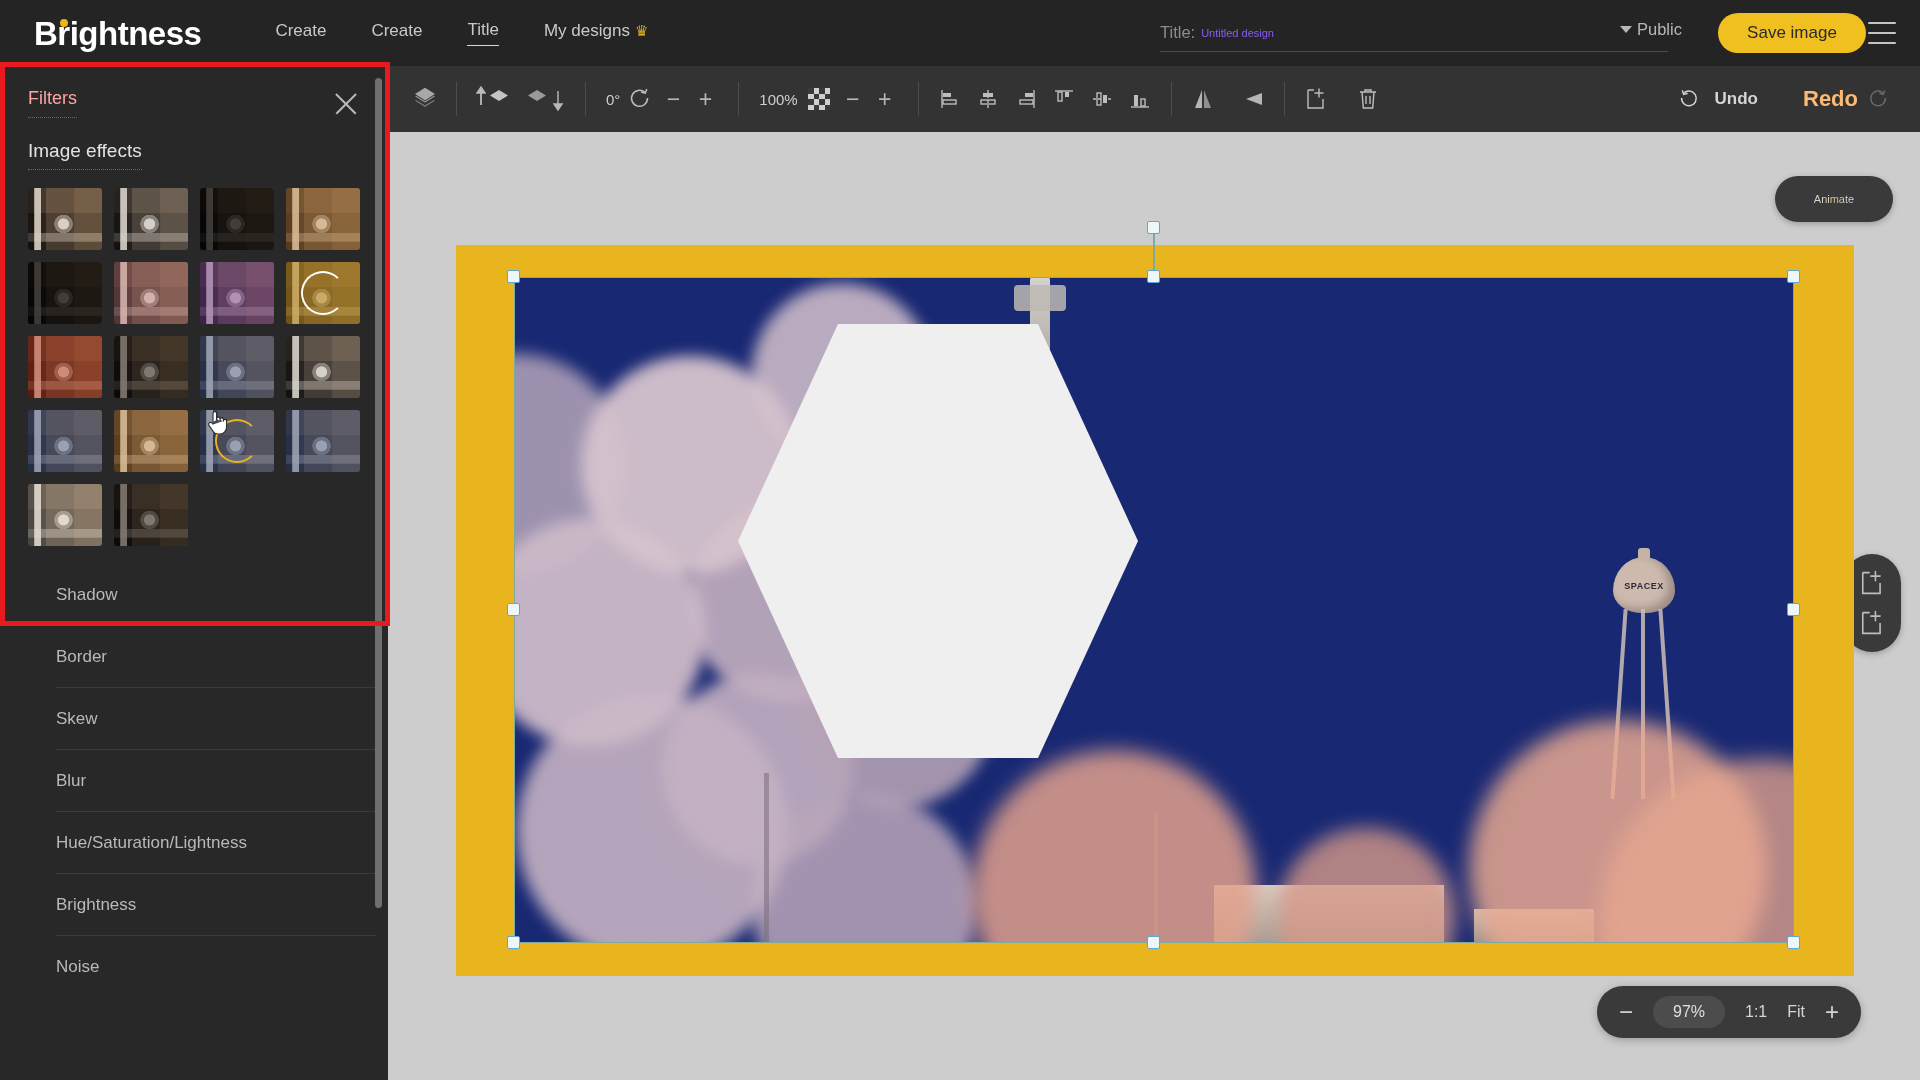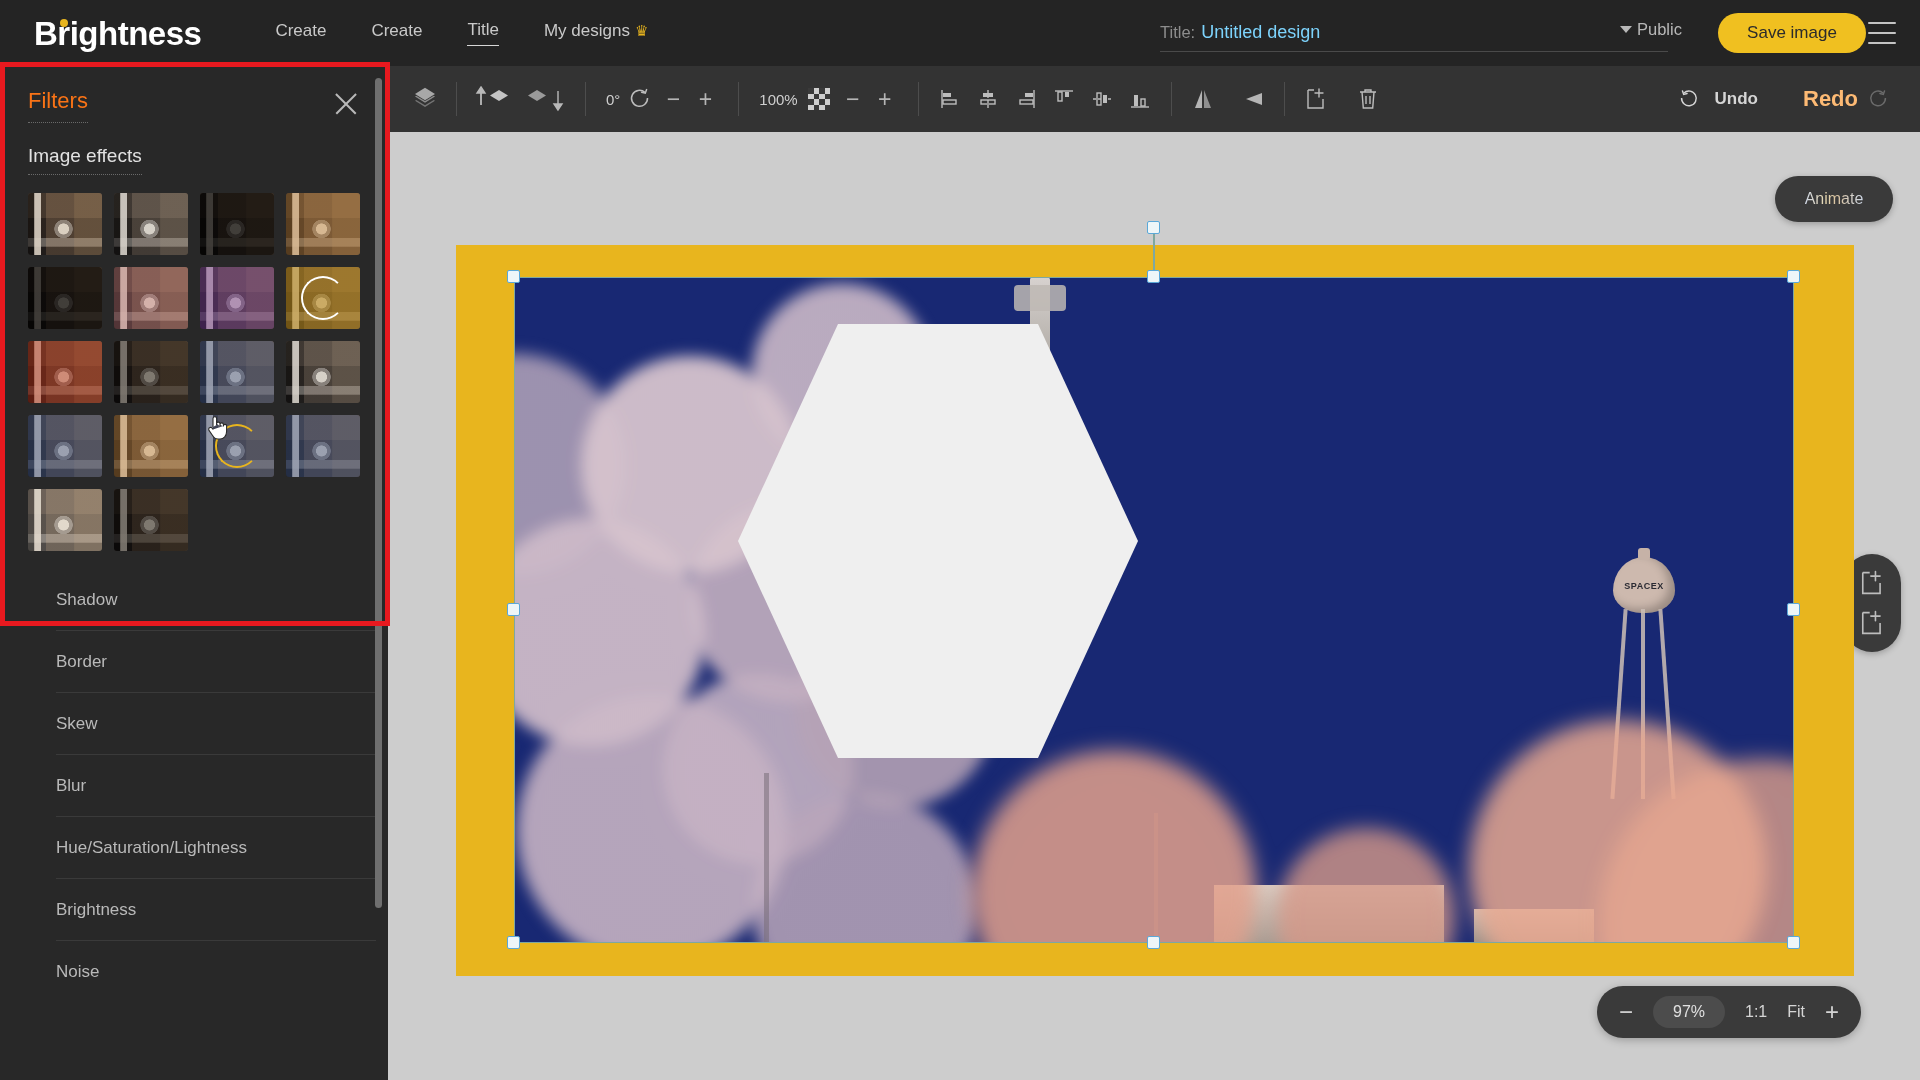--- a/index.html
+++ b/index.html
@@ -44,21 +44,21 @@
   }
 
   .title-wrap {
     position: absolute; left: 1160px; top: 14px;
     width: 508px; height: 38px;
     border-bottom: 1px solid #4a4a4a;
     display: flex; align-items: center;
   }
   .title-label { color: #8d8d8d; font-size: 16.5px; margin-right: 6px; }
   .title-value {
-    color: #7dd3fc; font-size: 18px; background: transparent;
+    color: #8b5cf6; font-size: 11px; background: transparent;
     border: none; outline: none; font-family: inherit; flex: 1;
   }
   .public-sel {
     position: absolute; left: 1620px; top: 20px;
     color: #b8b8b8; font-size: 16.5px; cursor: pointer;
     display: flex; align-items: center; gap: 5px;
   }
   .public-sel .caret {
     width: 0; height: 0;
     border-left: 6px solid transparent; border-right: 6px solid transparent;
@@ -85,21 +85,21 @@
     width: 388px; height: 1014px;
     background: #282828;
     overflow: hidden;
     z-index: 30;
   }
   .panel-head {
     display: flex; align-items: flex-start; justify-content: space-between;
     padding: 22px 28px 0 28px;
   }
   .panel-title {
-    color: #f97316; font-size: 22px;
+    color: #fca5a5; font-size: 18px;
     padding-bottom: 8px;
     border-bottom: 1px dotted #6a6a6a;
   }
   .close-x {
     width: 28px; height: 28px; position: relative; cursor: pointer;
     margin-top: 2px;
   }
   .close-x::before, .close-x::after {
     content: ""; position: absolute; left: 0; top: 13px;
     width: 28px; height: 1.5px; background: #b9b9b9;
@@ -219,21 +219,21 @@
     position: absolute; left: 388px; top: 132px;
     width: 1532px; height: 948px;
     background: #cdcdcd;
     overflow: hidden;
   }
   .animate-btn {
     position: absolute; left: 1387px; top: 44px;
     width: 118px; height: 46px; border-radius: 23px;
     background: #3a3a3a;
     display: flex; align-items: center; justify-content: center;
-    font-size: 16px; cursor: pointer; border: none;
+    font-size: 11px; cursor: pointer; border: none;
     color: #e8e8e8;
     background-image: none;
     box-shadow: 0 2px 6px rgba(0,0,0,0.25);
   }
   .animate-btn span {
     background: linear-gradient(90deg,#cfd7e6 0%,#e6d7b0 35%,#d9c2a0 55%,#cfd9e8 100%);
     -webkit-background-clip: text; background-clip: text;
     -webkit-text-fill-color: transparent; color: transparent;
   }
 

